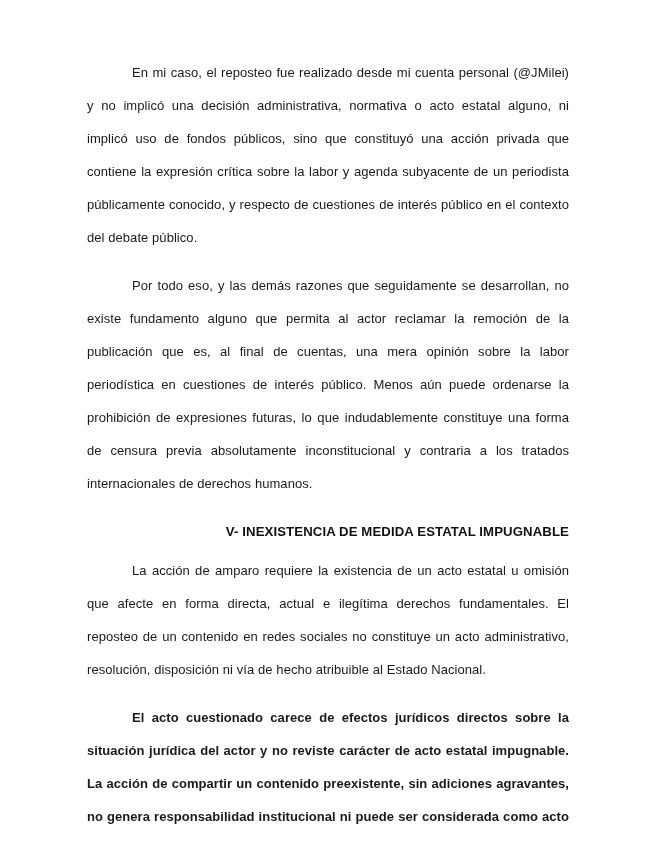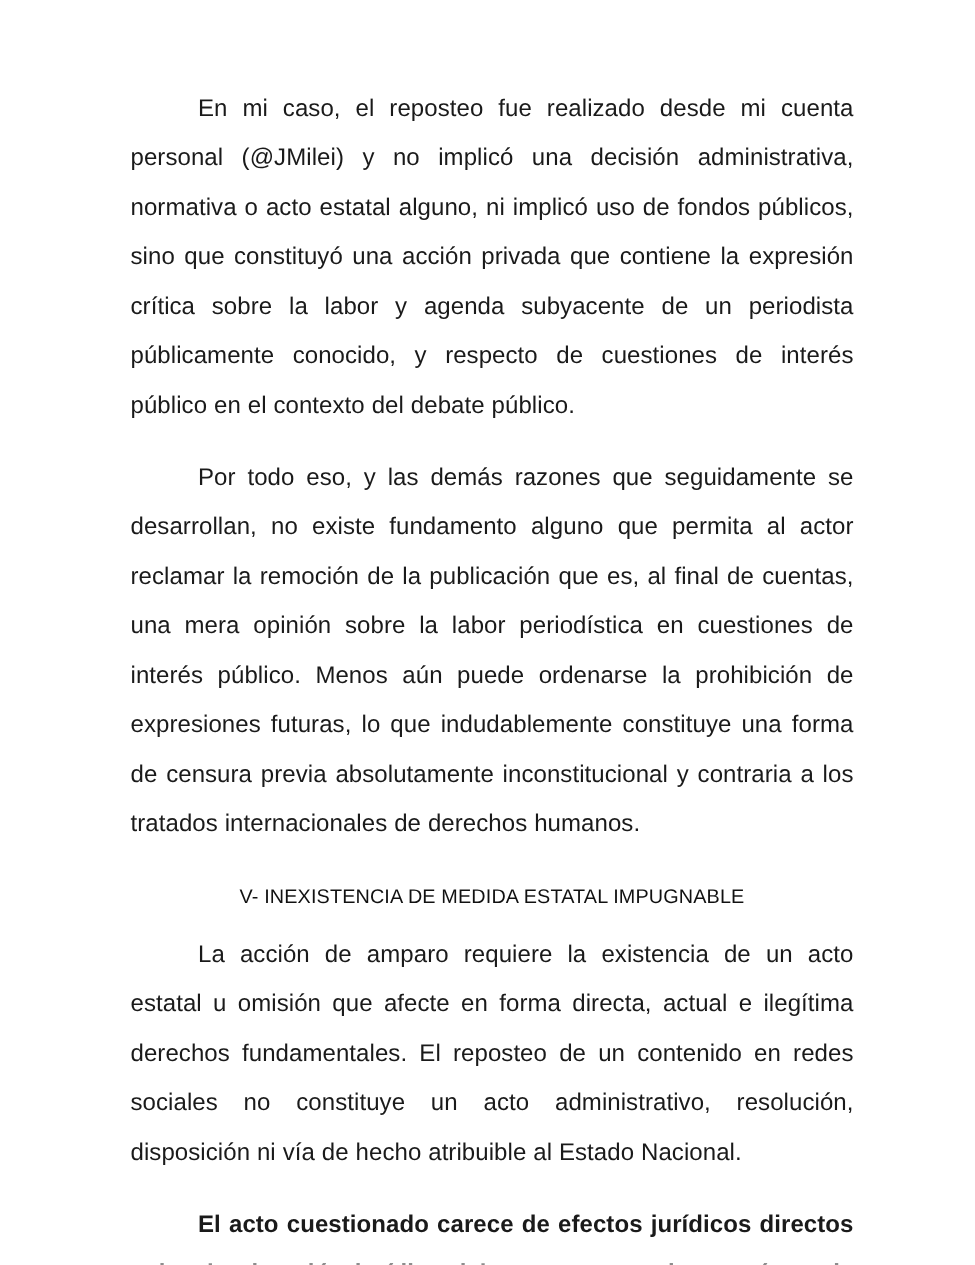--- a/index.html
+++ b/index.html
@@ -22,39 +22,39 @@
     box-sizing: border-box;
   }
   .doc-body {
     position: absolute;
     left: 87px;
     top: 56px;
     width: 482px;
   }
   p.para {
     margin: 0 0 15px 0;
-    font-size: 16px;
+    font-size: 13px;
     line-height: 33px;
     text-align: justify;
     text-indent: 45px;
     color: #1a1a1a;
     letter-spacing: 0.05px;
     word-spacing: 0.1px;
     -webkit-font-smoothing: antialiased;
   }
   p.para:last-child {
     margin-bottom: 0;
     font-weight: bold;
   }
   h2.section-heading {
     margin: 0 0 6px 0;
     font-size: 13.2px;
     line-height: 33px;
-    font-weight: normal;
-    text-align: center;
+    font-weight: bold;
+    text-align: right;
     text-indent: 0;
     color: #111111;
     letter-spacing: 0.1px;
   }
   
 </style>
 </head>
 <body>
 
 <div class="page">

